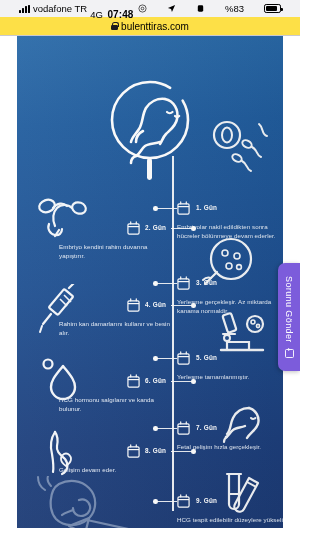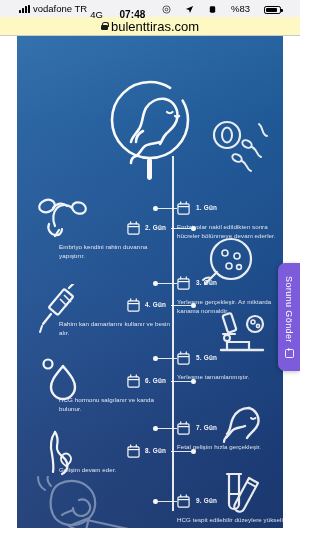--- a/index.html
+++ b/index.html
@@ -16,21 +16,21 @@
     background: #f2f2f4;
     display: flex;
     align-items: center;
     padding: 0 19px;
     font-size: 9.5px;
     color: #000;
     font-weight: 600;
   }
   .sb-left { display: flex; align-items: center; gap: 3px; flex: 0 0 auto; }
   .sb-center { flex: 1; text-align: center; font-size: 10px; letter-spacing: .1px; margin-top: 12px; }
-  .sb-right { display: flex; align-items: flex-end; gap: 14px; flex: 0 0 auto; }
+  .sb-right { display: flex; align-items: center; gap: 20px; flex: 0 0 auto; }
   .signal { display: flex; align-items: flex-end; gap: 1px; height: 8px; }
   .signal i { display: block; width: 2px; background: #000; border-radius: .5px; }
   .signal i:nth-child(1){ height: 3px; }
   .signal i:nth-child(2){ height: 5px; }
   .signal i:nth-child(3){ height: 6.5px; }
   .signal i:nth-child(4){ height: 8px; }
   .carrier { font-weight: 400; font-size: 9.5px; }
   .net { font-weight: 400; font-size: 9.5px; margin-top: 12px; }
   .battpct { font-size: 9.5px; font-weight: 400; }
   .batt {
@@ -40,24 +40,24 @@
   .batt::after{
     content:""; position:absolute; right:-2.6px; top:2.4px;
     width:1.6px; height:3.4px; background:#000; border-radius:0 1px 1px 0;
   }
   .batt b { display:block; height:100%; width:83%; background:#000; border-radius:1px; }
   .mini-ico { width: 9px; height: 9px; display:block; }
 
   
   .urlbar {
     height: 19px;
-    background: #fef9c3;
+    background: #fde047;
     display: flex; align-items: center; justify-content: center;
     gap: 3px;
-    font-size: 13px;
+    font-size: 10px;
     color: #000;
     border-bottom: .5px solid #c9c9cf;
   }
   .lock { width: 7px; height: 9px; position: relative; display:inline-block; }
   .lock::before{
     content:""; position:absolute; left:1.2px; top:0; width:4.6px; height:4.4px;
     border:1.2px solid #1c1c1e; border-bottom:none; border-radius:2.5px 2.5px 0 0;
   }
   .lock::after{
     content:""; position:absolute; left:0; top:3.6px; width:7px; height:5.4px;

